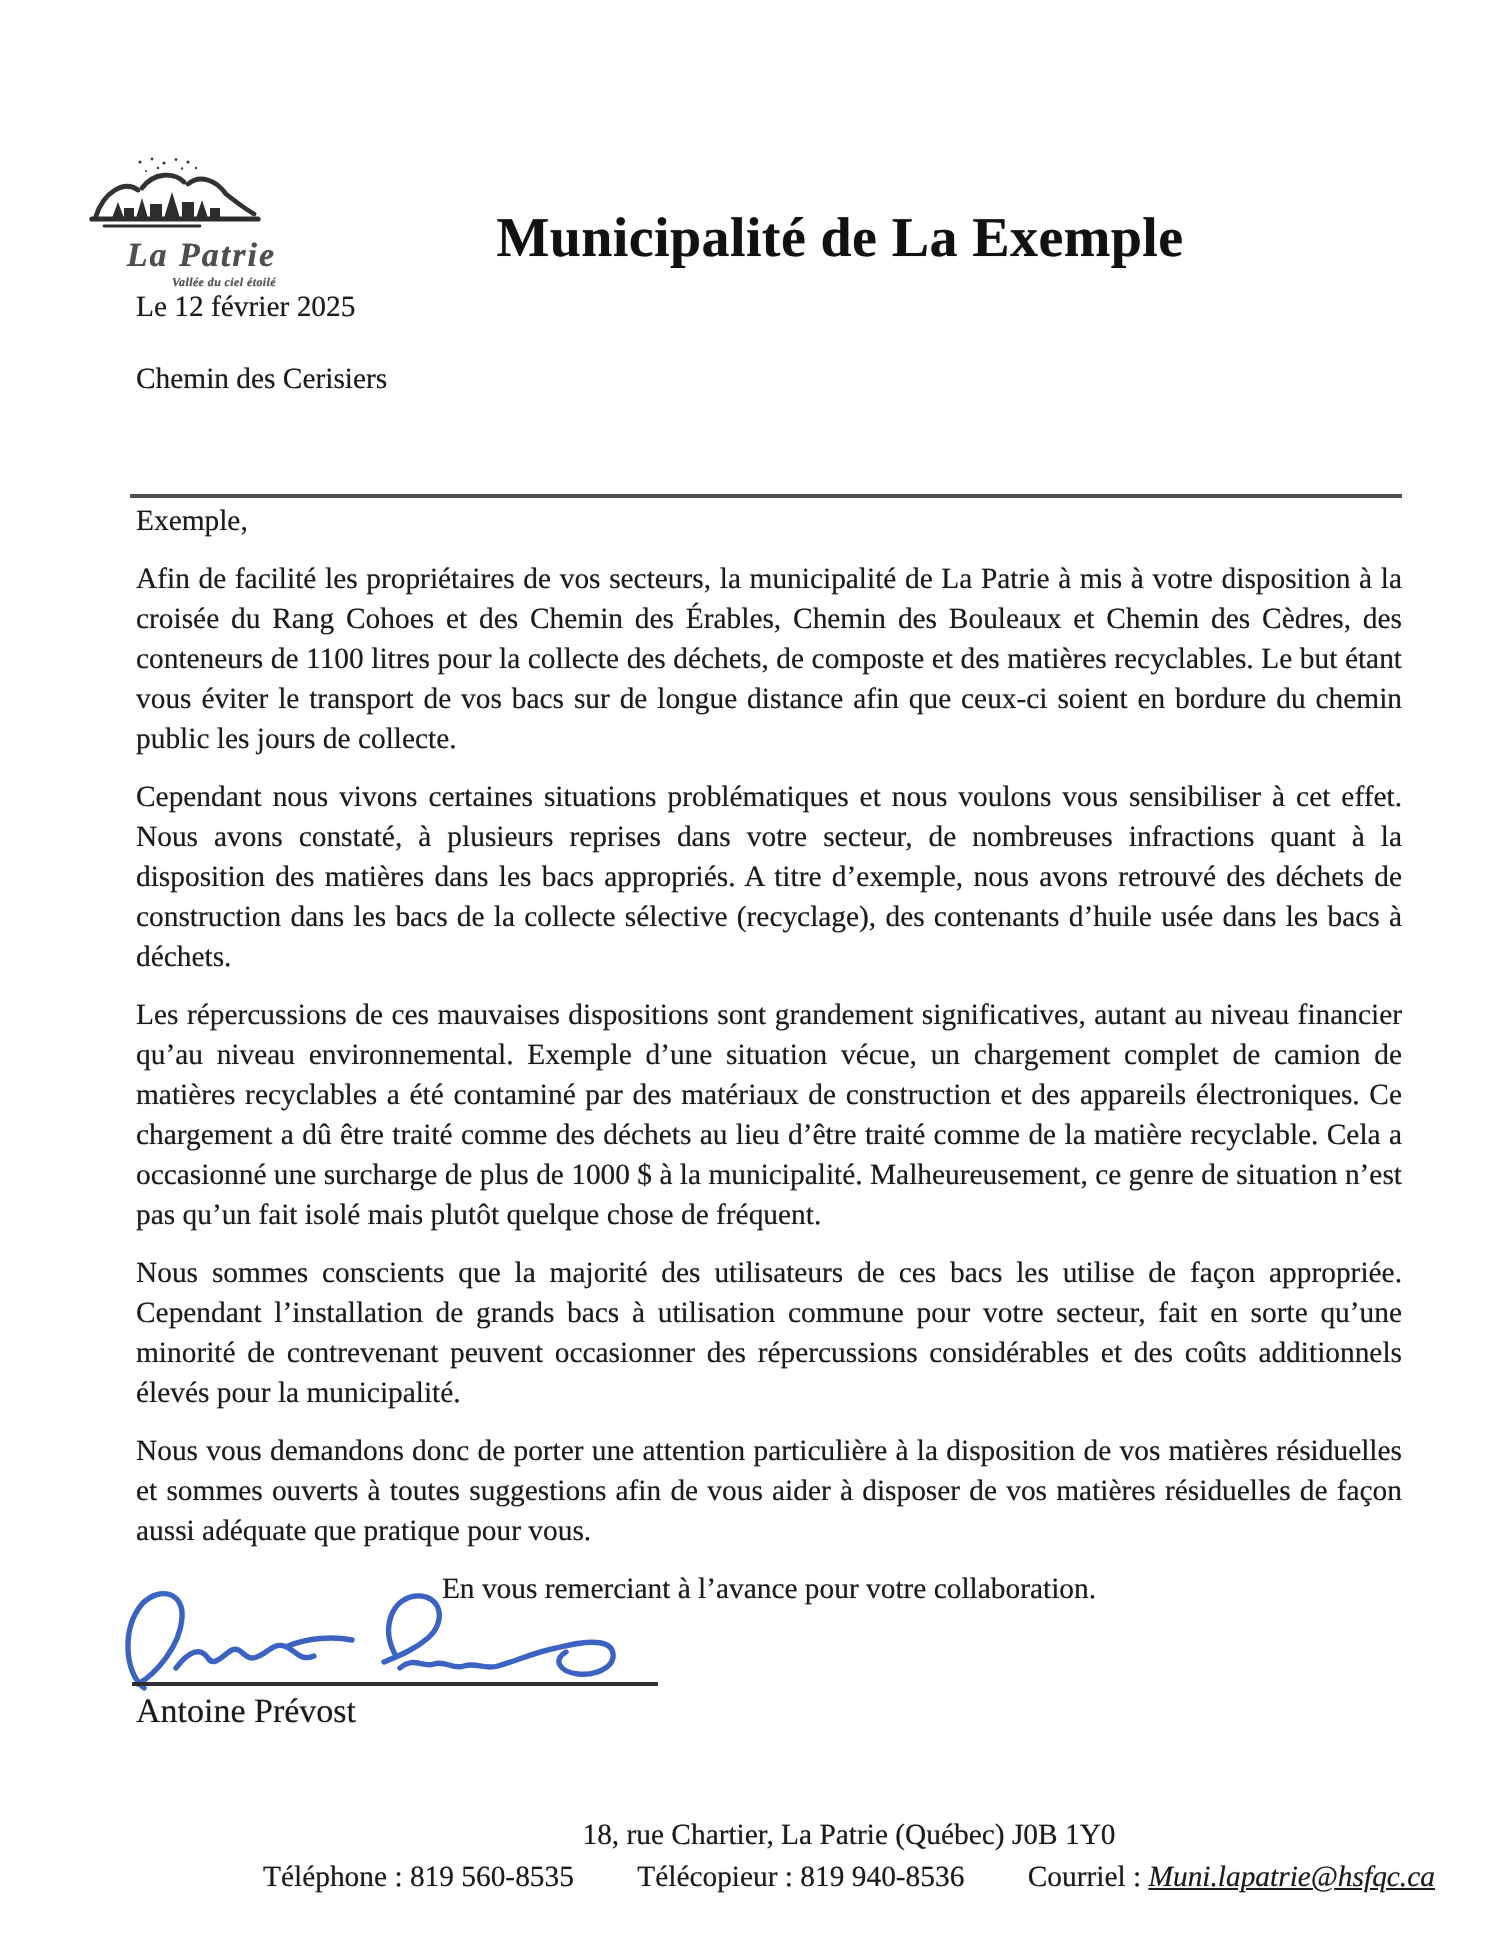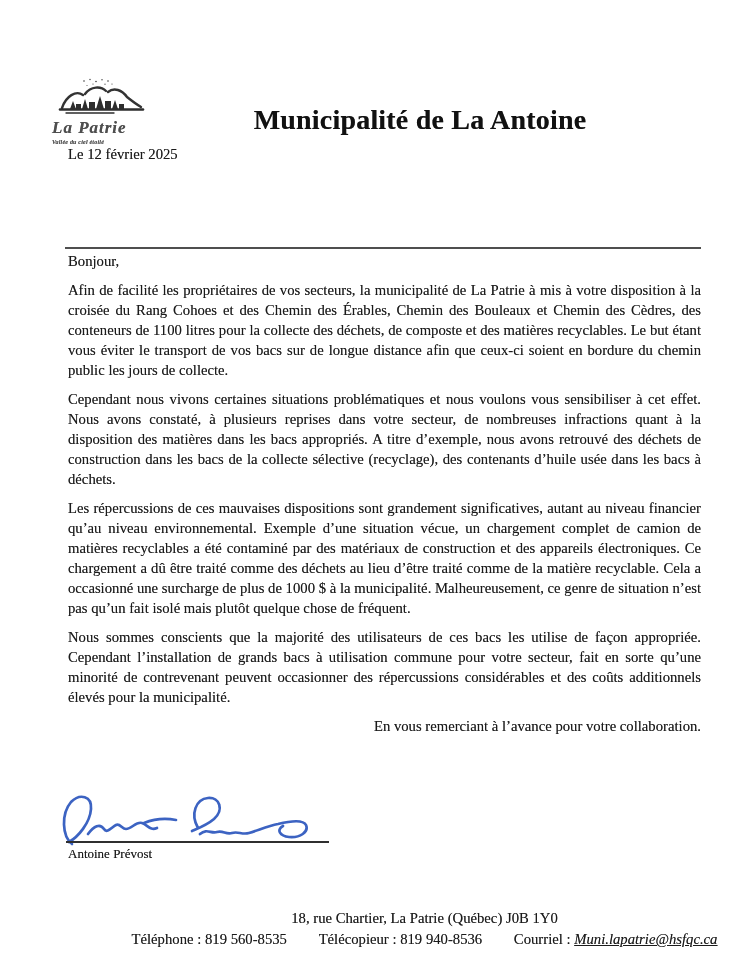--- a/index.html
+++ b/index.html
@@ -8,41 +8,41 @@
     width:753px;height:978px;
     background:#ffffff;
     font-family:"Liberation Serif", serif;
     color:#1b1b1b;
     overflow:hidden;
     margin:0 auto;
     text-shadow:0 0 0.45px rgba(20,20,20,0.55); 
   }
   .abs{position:absolute;}
   
-  .logo{left:52px;top:78px;width:100px;text-align:left;color:#4a4a4a;}
+  .logo{left:38px;top:78px;width:100px;text-align:right;color:#4a4a4a;}
   .logo svg{display:block;margin:0 auto;}
   .logo-name{font-style:italic;font-weight:700;font-size:17px;letter-spacing:1px;color:#4e4e4e;margin-top:-2px;}
   .logo-tagline{font-style:italic;font-weight:700;font-size:6px;color:#555;margin-top:1px;letter-spacing:0.2px;}
   .title{left:68px;right:53px;top:104px;text-align:center;padding-left:72px;
          font-size:28px;font-weight:700;letter-spacing:0.2px;color:#111;}
   .date{left:68px;top:146px;font-size:14.7px;}
   
   .recipient{left:68px;top:180px;width:634px;font-size:14.7px;line-height:20px;}
   .recipient span{display:block;}
   .subject{left:68px;top:222px;width:634px;font-size:14.7px;}
   .rule{left:65px;top:247px;width:636px;height:2px;background:#4f4f4f;}
   
   .body{left:68px;top:251px;width:633px;font-size:14.7px;line-height:20px;}
   .body p{margin:0 0 9px 0;text-align:justify;}
   .body .salutation{text-align:left;}
-  .body .closing{text-align:right;}
+  .body .closing{text-align:center;}
   
   .sig-img{left:60px;top:792px;}
   .sig-rule{left:66px;top:841px;width:263px;height:1.5px;background:#2f2f2f;}
-  .sig-name{left:68px;top:846px;font-size:13px;}
+  .sig-name{left:68px;top:846px;font-size:17px;}
   .sig-role{left:68px;top:866px;font-size:14.7px;}
   
   .footer{left:0;top:908px;width:753px;text-align:center;font-size:14.7px;line-height:21px;padding-left:48px;}
   .footer .seg{margin:0 14px;text-align:center;}
   .footer .email{text-decoration:underline;font-style:italic;}
 </style>
 </head>
 <body>
 
 <div class="page">
@@ -77,36 +77,38 @@
       </g>
       <g stroke="#2d2d2d" stroke-linecap="round">
         <line x1="4" y1="31.5" x2="87" y2="31.5" stroke-width="2.6"></line>
         <line x1="10" y1="35" x2="58" y2="35" stroke-width="1.4"></line>
       </g>
     </svg>
     <div class="logo-name">La Patrie</div>
     <div class="logo-tagline">Vallée du ciel étoilé</div>
   </div>
 
-  <div class="abs title">Municipalité de La Antoine</div>
+  <div class="abs title">Municipalité de La Exemple</div>
 
   <div class="abs date">Le 12 février 2025</div>
 
   <div class="abs recipient">
+    <span>Chemin des Cerisiers</span>
   </div>
 
 
   <div class="abs rule"></div>
 
   <div class="abs body">
-    <p class="salutation">Bonjour,</p>
+    <p class="salutation">Exemple,</p>
     <p>Afin de facilité les propriétaires de vos secteurs, la municipalité de La Patrie à mis à votre disposition à la croisée du Rang Cohoes et des Chemin des Érables, Chemin des Bouleaux et Chemin des Cèdres, des conteneurs de 1100 litres pour la collecte des déchets, de composte et des matières recyclables. Le but étant vous éviter le transport de vos bacs sur de longue distance afin que ceux-ci soient en bordure du chemin public les jours de collecte.</p>
     <p>Cependant nous vivons certaines situations problématiques et nous voulons vous sensibiliser à cet effet. Nous avons constaté, à plusieurs reprises dans votre secteur, de nombreuses infractions quant à la disposition des matières dans les bacs appropriés.  A titre d’exemple, nous avons retrouvé des déchets de construction dans les bacs de la collecte sélective (recyclage), des contenants d’huile usée dans les bacs à déchets.</p>
     <p>Les répercussions de ces mauvaises dispositions sont grandement significatives, autant au niveau financier qu’au niveau environnemental. Exemple d’une situation vécue, un chargement complet de camion de matières recyclables a été contaminé par des matériaux de construction et des appareils électroniques. Ce chargement a dû être traité comme des déchets au lieu d’être traité comme de la matière recyclable. Cela a occasionné une surcharge de plus de 1000 $ à la municipalité. Malheureusement, ce genre de situation n’est pas qu’un fait isolé mais plutôt quelque chose de fréquent.</p>
     <p>Nous sommes conscients que la majorité des utilisateurs de ces bacs les utilise de façon appropriée. Cependant l’installation de grands bacs à utilisation commune pour votre secteur, fait en sorte qu’une minorité de contrevenant peuvent occasionner des répercussions considérables et des coûts additionnels élevés pour la municipalité.</p>
+    <p>Nous vous demandons donc de porter une attention particulière à la disposition de vos matières résiduelles et sommes ouverts à toutes suggestions afin de vous aider à disposer de vos matières résiduelles de façon aussi adéquate que pratique pour vous.</p>
     <p class="closing">En vous remerciant à l’avance pour votre collaboration.</p>
   </div>
 
   <svg class="abs sig-img" width="250" height="58" viewBox="0 0 250 58">
     <g fill="none" stroke="#3c63c2" stroke-width="2.7" stroke-linecap="round" stroke-linejoin="round">
       <path d="M12,52 C2,44 1,22 11,10 C20,1 32,4 31,17 C30,31 18,45 9,50"></path>
       <path d="M28,42 C34,34 40,31 44,37 C47,42 52,35 56,33 C60,31 62,37 66,37 C72,37 76,29 82,31 C88,33 90,39 97,36"></path>
       <path d="M84,31 C94,27 106,26 116,28"></path>
       <path d="M138,36 C130,22 136,7 148,6 C160,5 164,18 154,27 C147,33 139,36 132,39"></path>
       <path d="M140,42 C147,36 151,42 157,40 C163,38 166,43 172,41 C178,39 182,43 189,41 C199,38 208,34 218,32 C230,29 243,27 246,33 C249,40 240,46 229,45 C220,44 216,38 223,34"></path>

